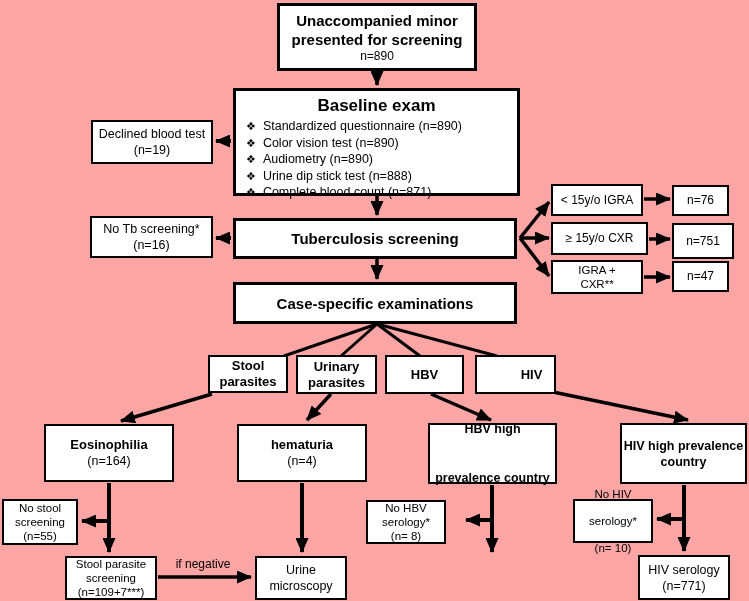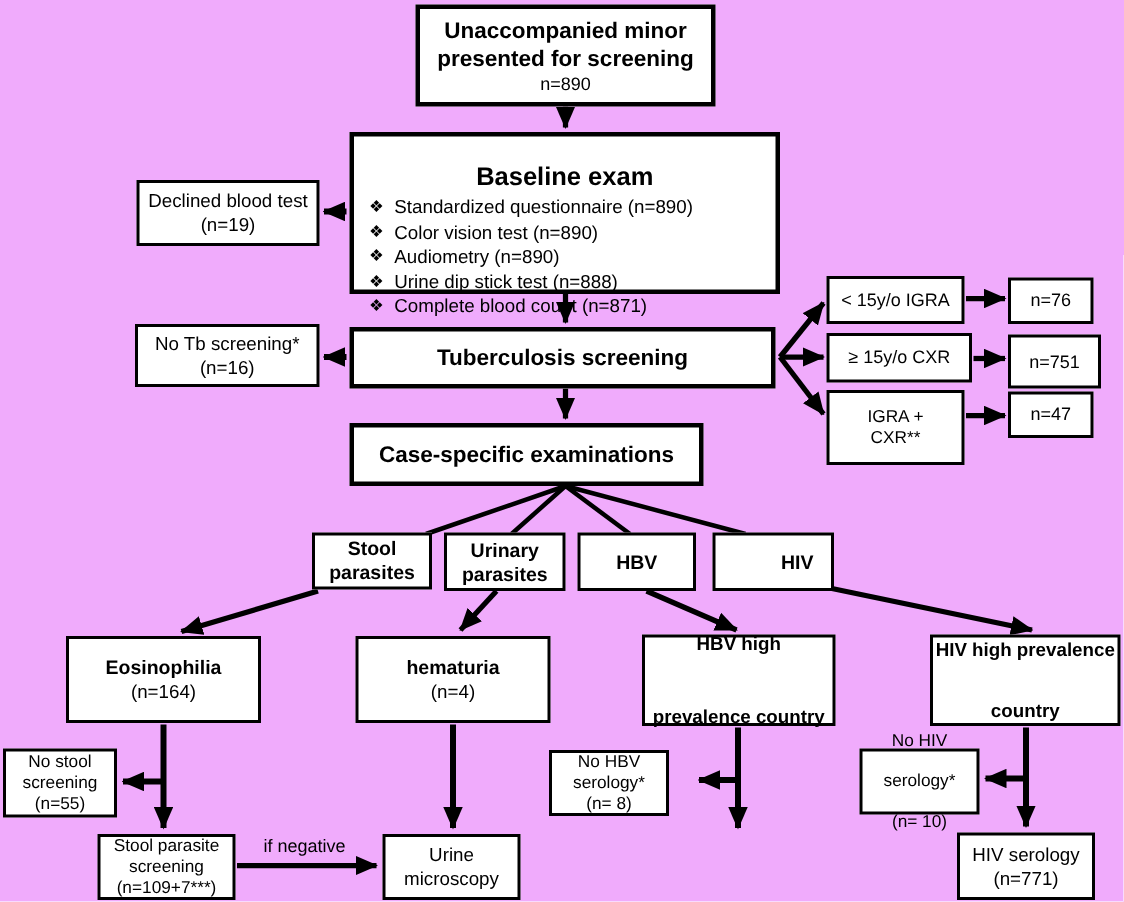--- a/index.html
+++ b/index.html
@@ -1,20 +1,20 @@
 <!DOCTYPE html>
 <html><head>
 <meta charset="utf-8">
 <style>
   html, body { margin: 0; padding: 0; background: #ffffff; }
   #canvas {
     position: relative;
     width: 749px;
     height: 601px;
-    background: #f0abfc;
+    background: #fca5a5;
     font-family: "Liberation Sans", sans-serif;
     color: #000;
     overflow: hidden;
   }
   #connectors {
     position: absolute;
     left: 0; top: 0;
     width: 749px; height: 601px;
     z-index: 1;
   }
@@ -96,21 +96,21 @@
     <line x1="684" y1="485" x2="684" y2="551" stroke="#000" stroke-width="4" marker-end="url(#ah)"></line>
     <line x1="685" y1="519" x2="657" y2="519" stroke="#000" stroke-width="4" marker-end="url(#ah)"></line>
   </svg>
 
   <div class="box b3" style="left:277px; top:3px; width:200px; height:68px;">
     <div class="bold f15">Unaccompanied minor</div>
     <div class="bold f15">presented  for screening</div>
     <div class="f12">n=890</div>
   </div>
 
-  <div class="box b3" style="left:233px; top:88px; width:287px; height:108px; justify-content:flex-start; padding-top:16px;">
+  <div class="box b3" style="left:233px; top:88px; width:287px; height:108px; justify-content:flex-start; padding-top:4px;">
     <div class="bold f17">Baseline exam</div>
     <div class="baseline-list">
       <div class="bl-item">
           <span class="bullet">❖</span>
           <span>Standardized questionnaire (n=890)</span>
         </div>
       <div class="bl-item">
           <span class="bullet">❖</span>
           <span>Color vision test (n=890)</span>
         </div>
@@ -148,29 +148,29 @@
   </div>
   <div class="box" style="left:672px; top:185px; width:57px; height:31px;">
     <div class="f12">n=76</div>
   </div>
   <div class="box" style="left:551px; top:222px; width:97px; height:33px;">
     <div class="f12">≥ 15y/o CXR</div>
   </div>
   <div class="box" style="left:672px; top:223px; width:62px; height:36px;">
     <div class="f12">n=751</div>
   </div>
-  <div class="box" style="left:551px; top:260px; width:92px; height:50px;">
+  <div class="box" style="left:551px; top:260px; width:92px; height:34px;">
     <div class="f115">IGRA +</div>
     <div class="f115">CXR**</div>
   </div>
   <div class="box" style="left:672px; top:261px; width:57px; height:31px;">
     <div class="f12">n=47</div>
   </div>
 
-  <div class="box b3" style="left:233px; top:282px; width:236px; height:42px;">
+  <div class="box b3" style="left:233px; top:282px; width:284px; height:42px;">
     <div class="bold f15">Case-specific examinations</div>
   </div>
 
   <div class="box" style="left:208px; top:355px; width:80px; height:38px;">
     <div class="bold f13">Stool</div>
     <div class="bold f13">parasites</div>
   </div>
   <div class="box" style="left:296px; top:355px; width:81px; height:39px;">
     <div class="bold f13">Urinary</div>
     <div class="bold f13">parasites</div>
@@ -187,21 +187,21 @@
     <div class="f125">(n=164)</div>
   </div>
   <div class="box" style="left:237px; top:424px; width:130px; height:58px;">
     <div class="bold f13">hematuria</div>
     <div class="f125">(n=4)</div>
   </div>
   <div class="box" style="left:428px; top:423px; width:129px; height:61px;gap:33px;">
     <div class="bold f125">HBV high</div>
     <div class="bold f125">prevalence country</div>
   </div>
-  <div class="box" style="left:620px; top:423px; width:127px; height:61px;justify-content:space-between;">
+  <div class="box" style="left:620px; top:423px; width:127px; height:61px;">
     <div class="bold f125">HIV high prevalence</div>
     <div class="bold f125">country</div>
   </div>
 
   <div class="box" style="left:2px; top:499px; width:76px; height:46px;">
     <div class="f115">No stool</div>
     <div class="f115">screening</div>
     <div class="f115">(n=55)</div>
   </div>
   <div class="box" style="left:65px; top:556px; width:92px; height:44px;">

